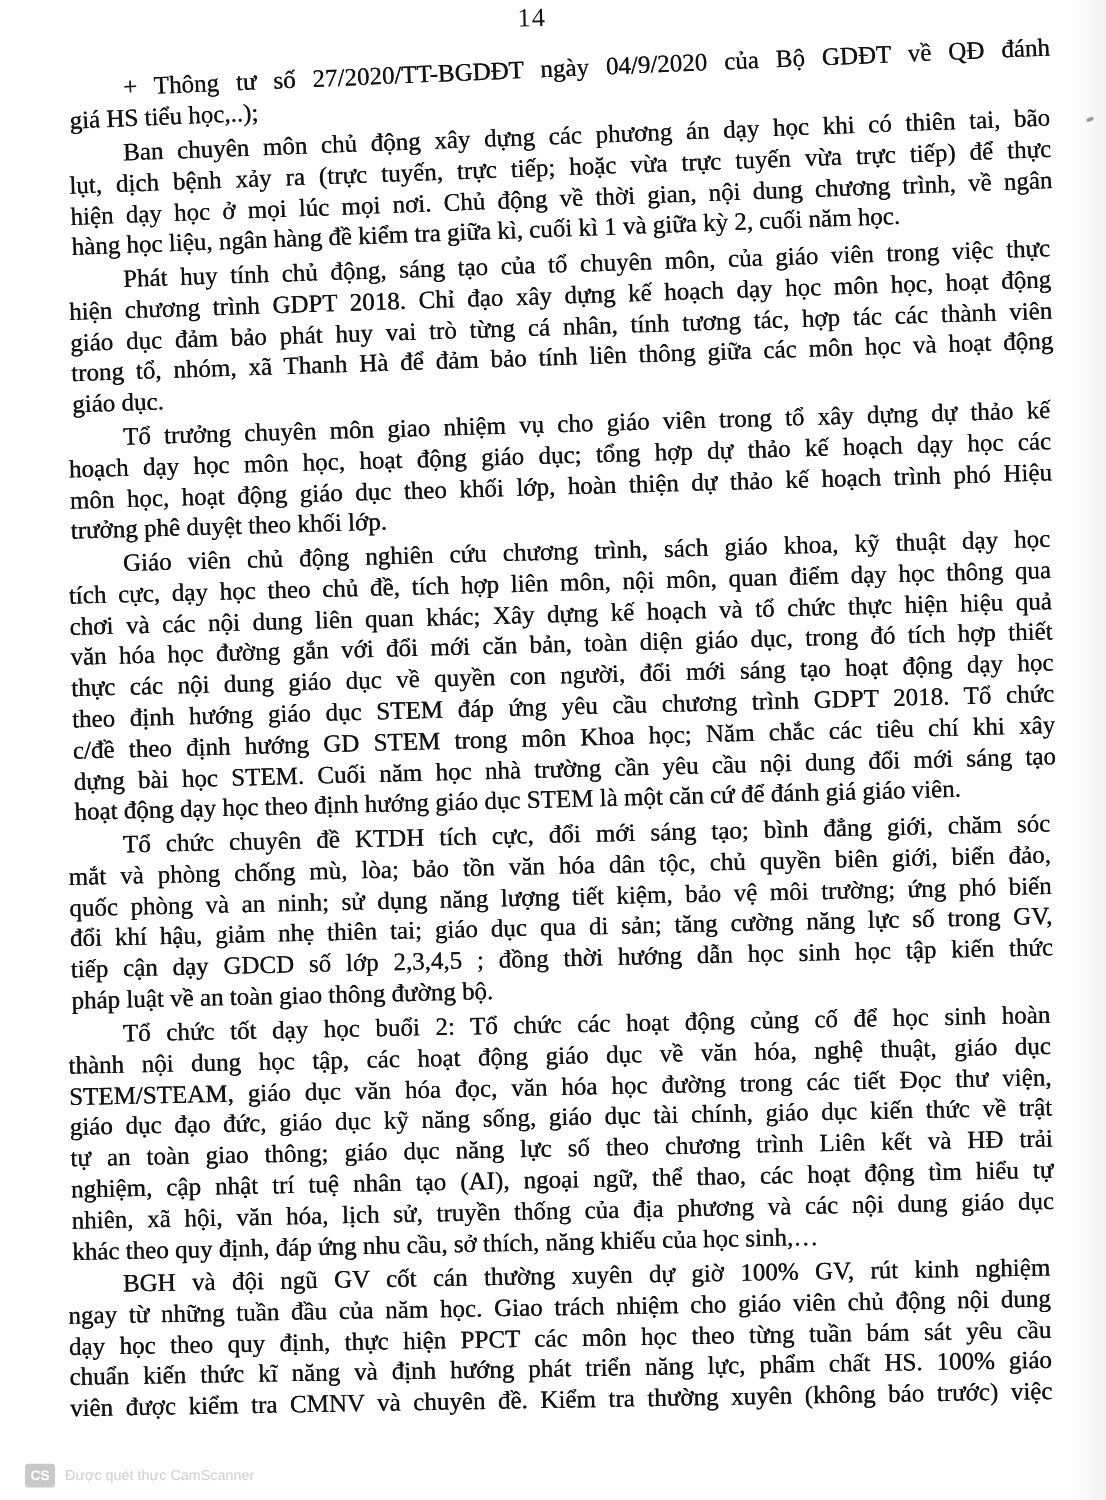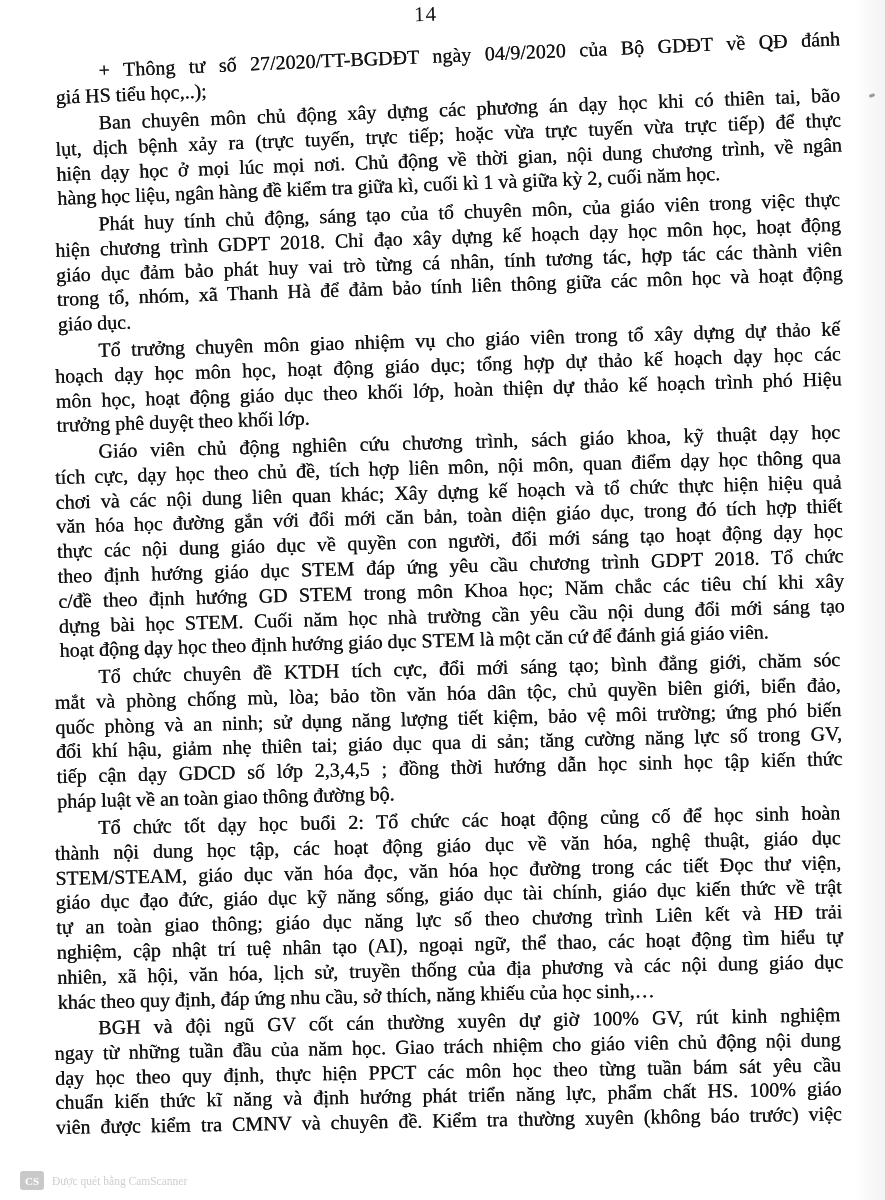--- a/index.html
+++ b/index.html
@@ -42,21 +42,21 @@
   .p6 { transform:rotate(-1.30deg); }
   .p7 { transform:rotate(-1.15deg); }
   .p8 { transform:rotate(-1.00deg); }
   .speck {
     position:absolute; left:869px; top:94px; width:6px; height:3px;
     background:#9a9a9a; border-radius:2px; transform:rotate(-20deg);
   }
   .watermark {
     position:absolute; left:8px; top:1171px;
     display:flex; align-items:center; gap:8px;
-    font-family:Liberation Serif, serif;
+    font-family:Liberation Sans, sans-serif;
     padding-left:12px;
   }
   .wm-badge {
     width:24px; height:19px; border-radius:3px;
     background:#c9c9c9; color:#ffffff;
     font-size:11px; font-weight:bold;
     display:flex; align-items:center; justify-content:center;
   }
   .wm-text { color:#cfcfcf; font-size:11.5px; }
 </style>
@@ -123,15 +123,15 @@
         <div class="line first">BGH và đội ngũ GV cốt cán thường xuyên dự giờ 100% GV, rút kinh nghiệm</div>
         <div class="line">ngay từ những tuần đầu của năm học. Giao trách nhiệm cho giáo viên chủ động nội dung</div>
         <div class="line">dạy học theo quy định, thực hiện PPCT các môn học theo từng tuần bám sát yêu cầu</div>
         <div class="line">chuẩn kiến thức kĩ năng và định hướng phát triển năng lực, phẩm chất HS. 100% giáo</div>
         <div class="line">viên được kiểm tra CMNV và chuyên đề. Kiểm tra thường xuyên (không báo trước) việc</div>
       </div>
     </div>
   <div class="speck"></div>
   <div class="watermark">
     <span class="wm-badge">CS</span>
-    <span class="wm-text">Được quét bằng CamScanner</span>
+    <span class="wm-text">Được quét thực CamScanner</span>
   </div>
 </div>
 
 </body></html>

